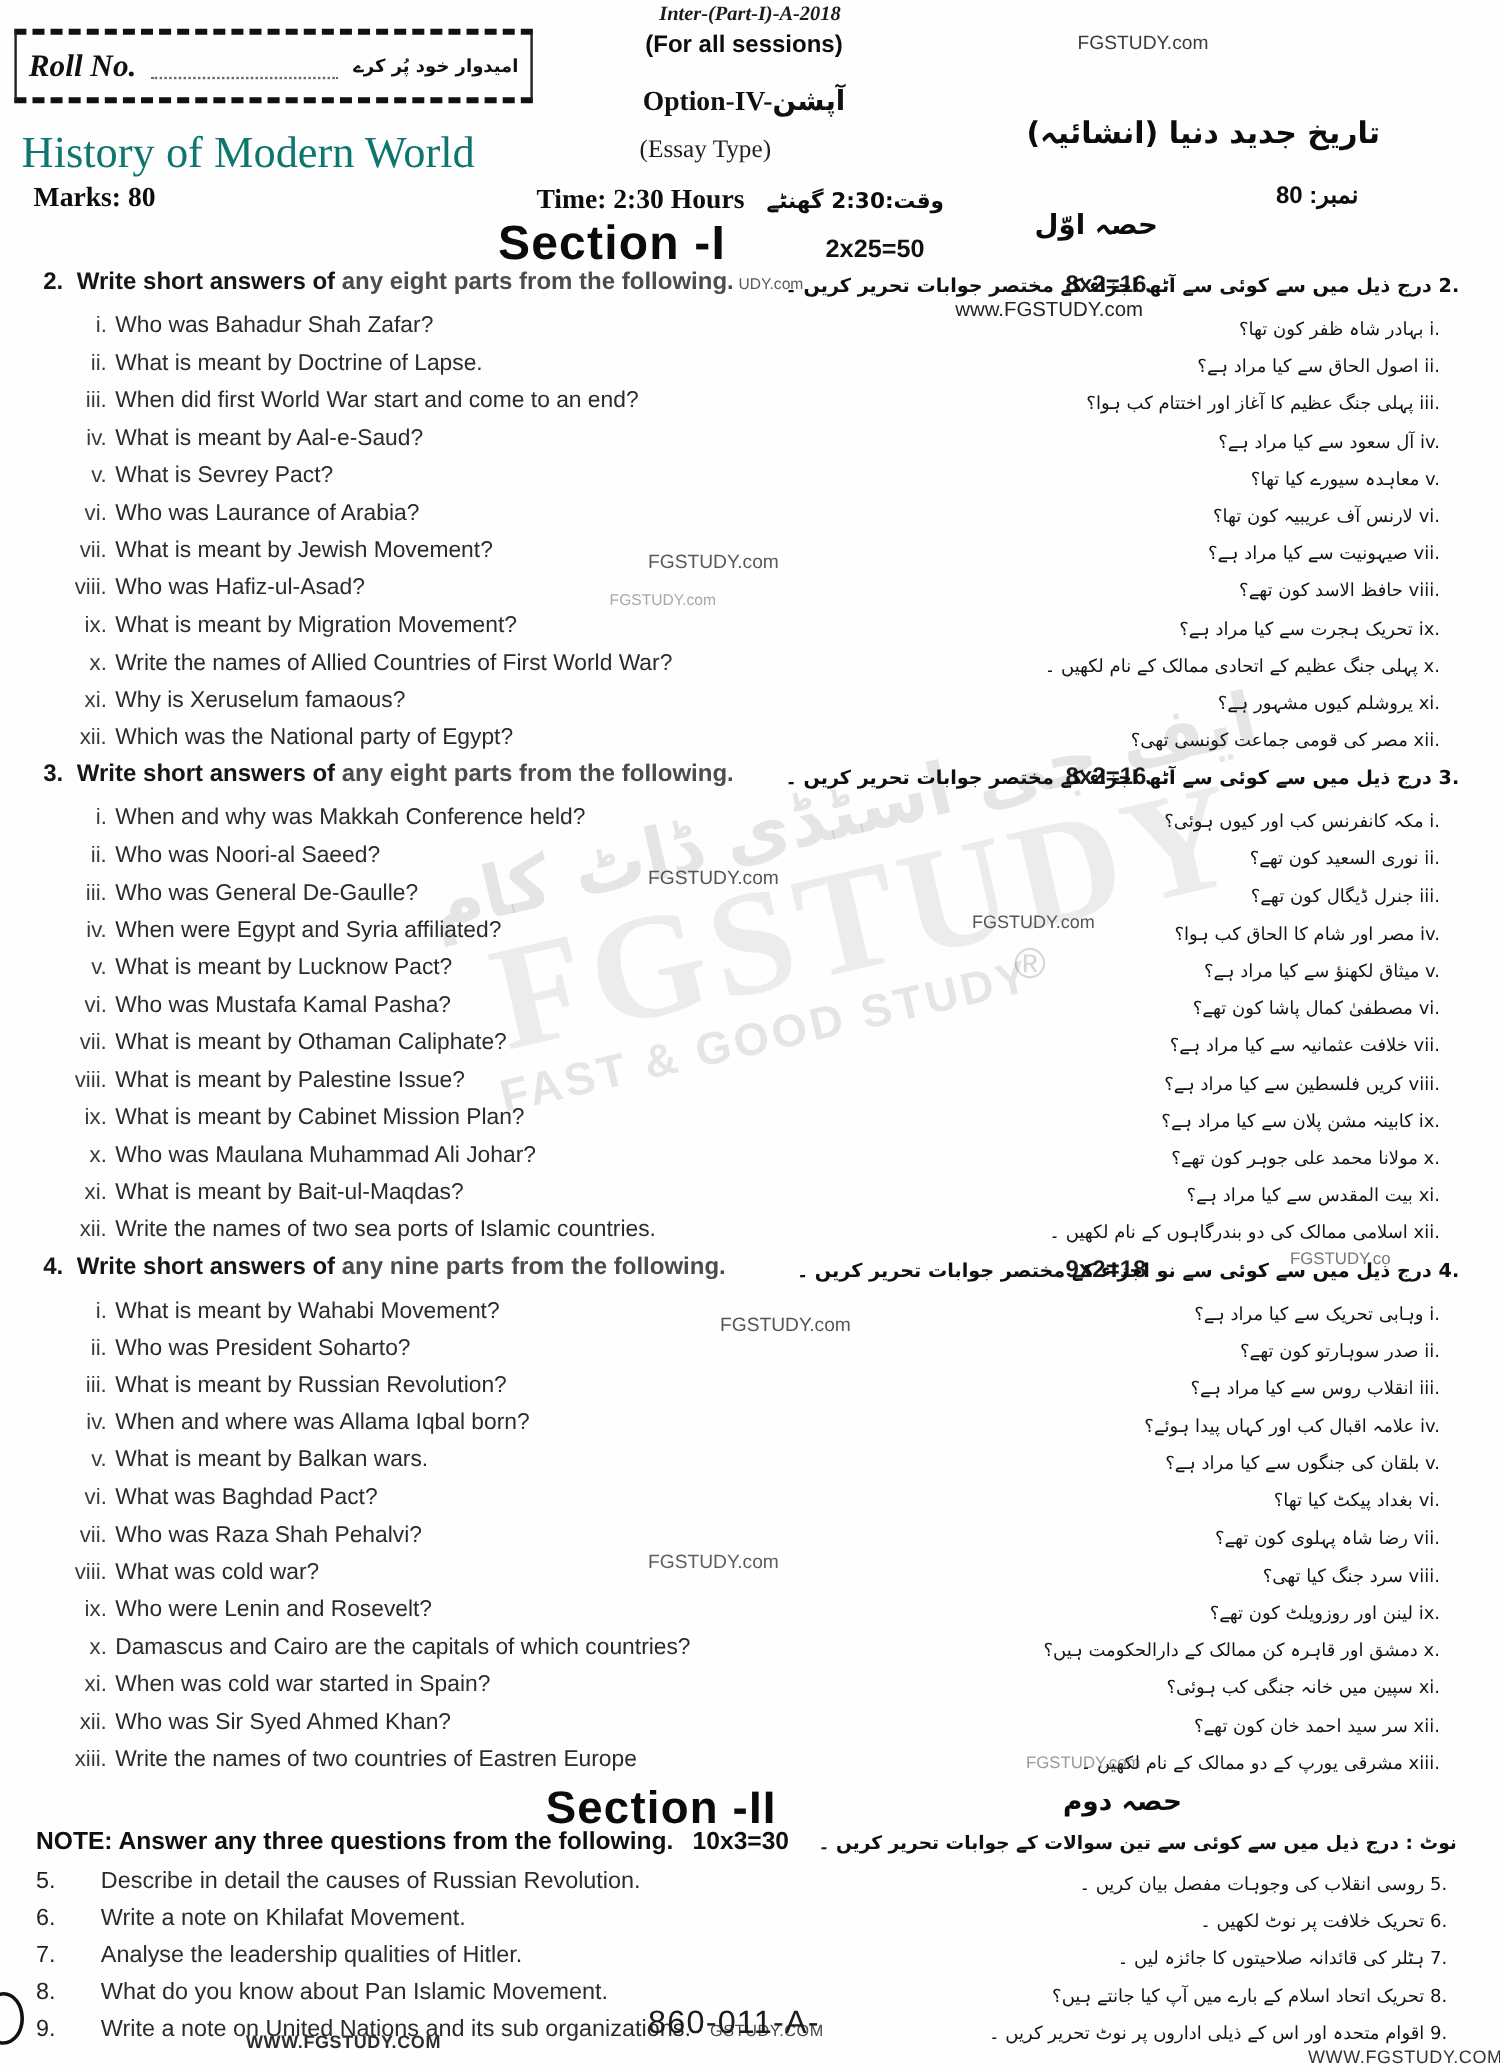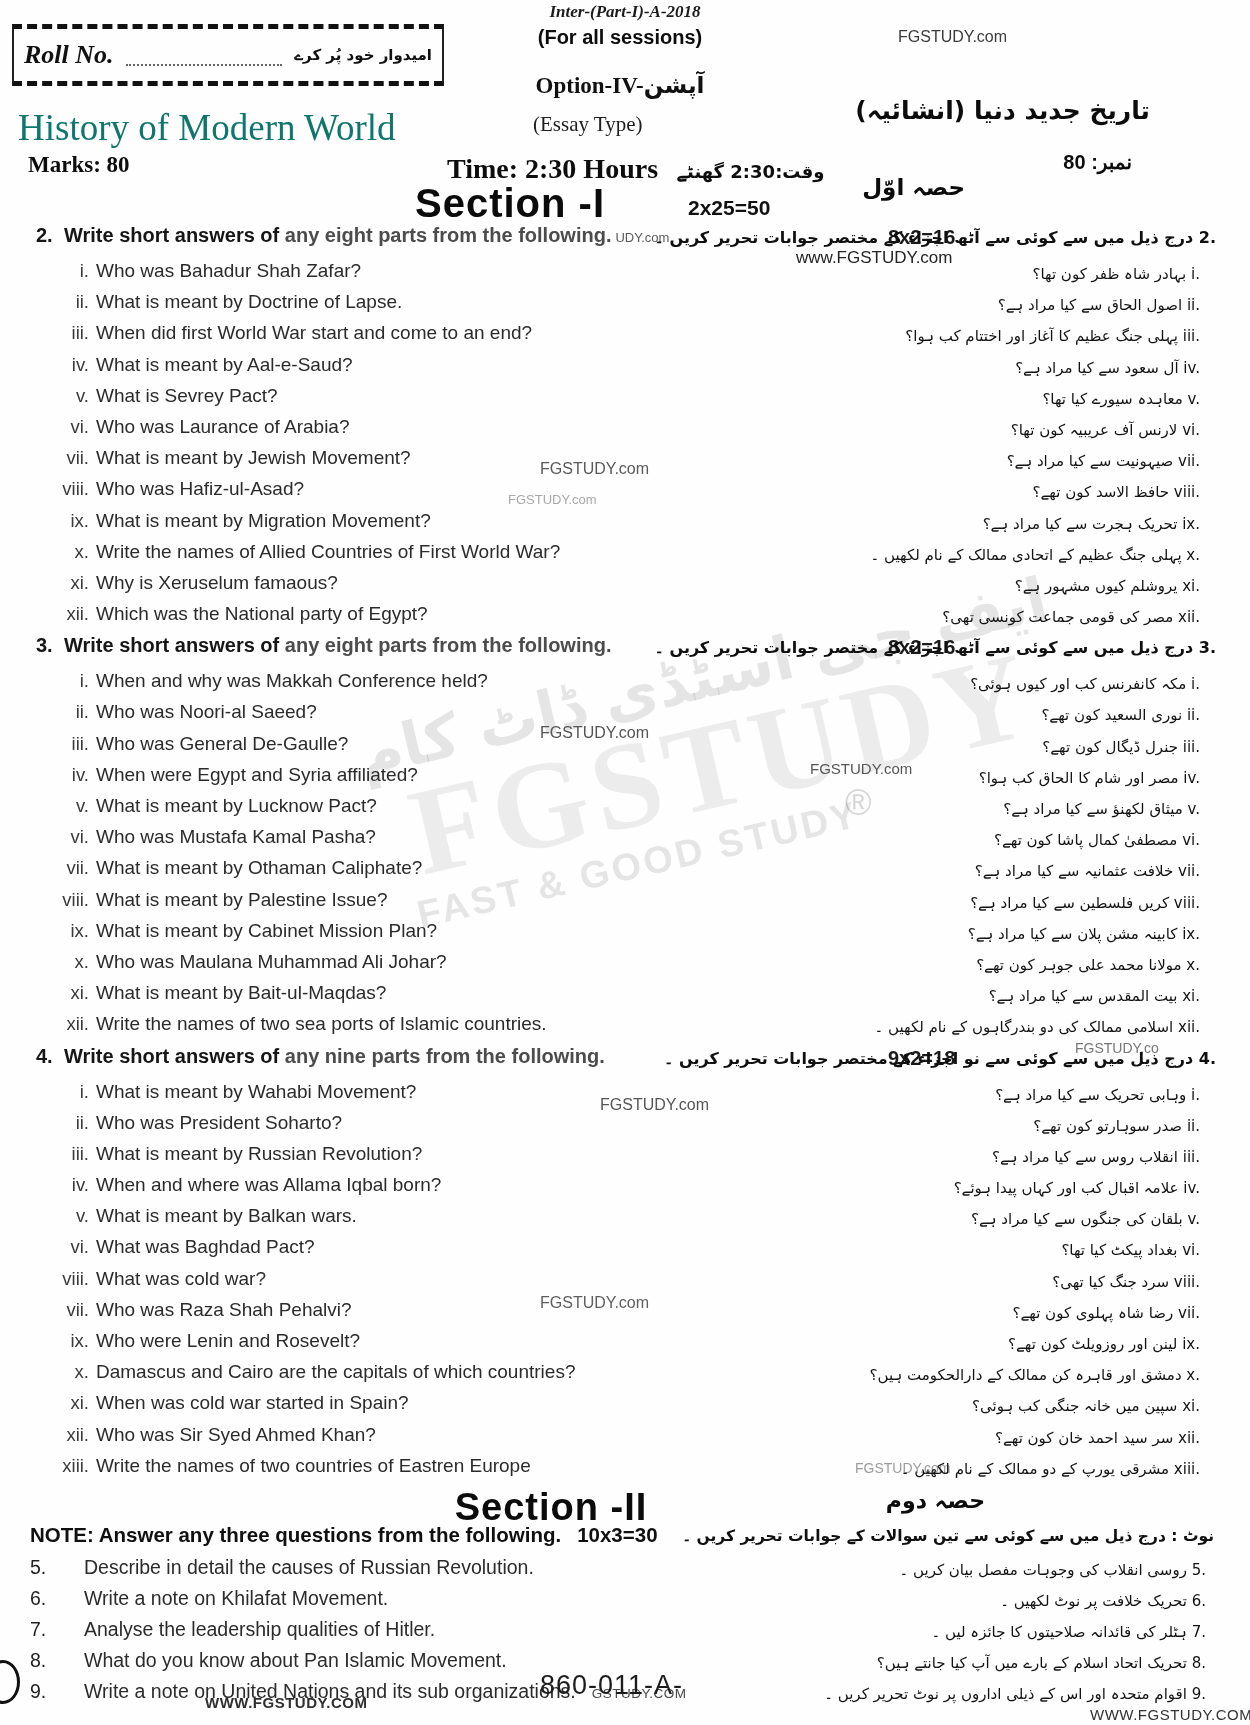--- a/index.html
+++ b/index.html
@@ -17,21 +17,21 @@
   .roll-dots{flex:1;margin:0 12px;height:20px;border-bottom:2px dotted #666;}
   .roll-ur{direction:rtl;font-family:"DejaVu Sans",sans-serif;font-size:15px;font-weight:bold;color:#111;white-space:nowrap;}
   .sessions{left:450px;top:26px;width:340px;text-align:center;font-weight:bold;font-size:20px;color:#0d0d0d;white-space:nowrap;}
   .option-line{left:430px;top:72px;width:380px;text-align:center;font-family:"Liberation Serif","DejaVu Sans",serif;
                font-weight:bold;font-size:23px;color:#111;white-space:nowrap;}
   .subject-title{left:18px;top:106px;font-family:"Liberation Serif",serif;font-weight:normal;font-size:37px;color:#0f766e;white-space:nowrap;}
   .essay-type{left:533px;top:112px;font-family:"Liberation Serif",serif;font-size:21px;color:#1e1e1e;white-space:nowrap;}
   .subject-ur{right:100px;top:96px;direction:rtl;font-family:"DejaVu Sans",sans-serif;font-weight:bold;font-size:25px;color:#0c0c0c;white-space:nowrap;}
   .marks-en{left:28px;top:152px;font-family:"Liberation Serif",serif;font-weight:bold;font-size:23px;color:#0d0d0d;}
   .time-line{left:447px;top:153px;white-space:nowrap;}
-  .time-en{font-family:"Liberation Serif",serif;font-weight:bold;font-size:28px;color:#0d0d0d;}
+  .time-en{font-family:"Liberation Serif",serif;font-weight:bold;font-size:23px;color:#0d0d0d;}
   .time-ur{direction:rtl;display:inline-block;font-family:"DejaVu Sans",sans-serif;font-weight:bold;font-size:18px;color:#0d0d0d;margin-left:14px;}
   .marks-ur{right:118px;top:150px;direction:rtl;font-family:Liberation Sans, sans-serif;font-weight:bold;font-size:20px;color:#0d0d0d;}
   .sec1-title{left:330px;top:181px;width:360px;text-align:center;font-weight:bold;font-size:40px;letter-spacing:1px;color:#0b0b0b;white-space:nowrap;}
   .sec1-marks{left:688px;top:196px;font-weight:bold;font-size:21px;color:#111;}
   .sec1-ur{right:285px;top:174px;direction:rtl;font-family:"DejaVu Sans",sans-serif;font-weight:bold;font-size:23px;color:#0c0c0c;}
   
   .content{position:absolute;left:30px;right:8px;top:224px;}
   .qh{position:relative;height:36px;font-size:20px;font-weight:bold;color:#161616;white-space:nowrap;padding-left:6px;}
   .qh .num{display:inline-block;width:28px;}
   .qh .rest{color:#4c4c4c;}
@@ -171,22 +171,22 @@
       <span class="num">4.</span><span>Write short answers of</span><span class="rest"> any nine parts from the following.</span>
       <span class="marks">9x2=18</span>
       <span class="ur"><span class="n" dir="ltr">4.</span> <span>درج ذیل میں سے کوئی سے نو اجزاء کے مختصر جوابات تحریر کریں ۔</span></span>
     </div>
     <div class="qrow"><span class="rn">i.</span><span class="en">What is meant by Wahabi Movement?</span><span class="ur"><span class="n" dir="ltr">i.</span> <span>وہابی تحریک سے کیا مراد ہے؟</span></span></div>
     <div class="qrow"><span class="rn">ii.</span><span class="en">Who was President Soharto?</span><span class="ur"><span class="n" dir="ltr">ii.</span> <span>صدر سوہارتو کون تھے؟</span></span></div>
     <div class="qrow"><span class="rn">iii.</span><span class="en">What is meant by Russian Revolution?</span><span class="ur"><span class="n" dir="ltr">iii.</span> <span>انقلاب روس سے کیا مراد ہے؟</span></span></div>
     <div class="qrow"><span class="rn">iv.</span><span class="en">When and where was Allama Iqbal born?</span><span class="ur"><span class="n" dir="ltr">iv.</span> <span>علامہ اقبال کب اور کہاں پیدا ہوئے؟</span></span></div>
     <div class="qrow"><span class="rn">v.</span><span class="en">What is meant by Balkan wars.</span><span class="ur"><span class="n" dir="ltr">v.</span> <span>بلقان کی جنگوں سے کیا مراد ہے؟</span></span></div>
     <div class="qrow"><span class="rn">vi.</span><span class="en">What was Baghdad Pact?</span><span class="ur"><span class="n" dir="ltr">vi.</span> <span>بغداد پیکٹ کیا تھا؟</span></span></div>
+    <div class="qrow"><span class="rn">vii.</span><span class="en">Who was Raza Shah Pehalvi?</span><span class="ur"><span class="n" dir="ltr">vii.</span> <span>رضا شاہ پہلوی کون تھے؟</span></span></div>
     <div class="qrow"><span class="rn">viii.</span><span class="en">What was cold war?</span><span class="ur"><span class="n" dir="ltr">viii.</span> <span>سرد جنگ کیا تھی؟</span></span></div>
-    <div class="qrow"><span class="rn">vii.</span><span class="en">Who was Raza Shah Pehalvi?</span><span class="ur"><span class="n" dir="ltr">vii.</span> <span>رضا شاہ پہلوی کون تھے؟</span></span></div>
     <div class="qrow"><span class="rn">ix.</span><span class="en">Who were Lenin and Rosevelt?</span><span class="ur"><span class="n" dir="ltr">ix.</span> <span>لینن اور روزویلٹ کون تھے؟</span></span></div>
     <div class="qrow"><span class="rn">x.</span><span class="en">Damascus and Cairo are the capitals of which countries?</span><span class="ur"><span class="n" dir="ltr">x.</span> <span>دمشق اور قاہرہ کن ممالک کے دارالحکومت ہیں؟</span></span></div>
     <div class="qrow"><span class="rn">xi.</span><span class="en">When was cold war started in Spain?</span><span class="ur"><span class="n" dir="ltr">xi.</span> <span>سپین میں خانہ جنگی کب ہوئی؟</span></span></div>
     <div class="qrow"><span class="rn">xii.</span><span class="en">Who was Sir Syed Ahmed Khan?</span><span class="ur"><span class="n" dir="ltr">xii.</span> <span>سر سید احمد خان کون تھے؟</span></span></div>
     <div class="qrow"><span class="rn">xiii.</span><span class="en">Write the names of two countries of Eastren Europe</span><span class="ur"><span class="n" dir="ltr">xiii.</span> <span>مشرقی یورپ کے دو ممالک کے نام لکھیں ۔</span></span></div>
 
     <div class="s2title">
       <span class="t">Section -II</span>
       <span class="u">حصہ دوم</span>
     </div>

